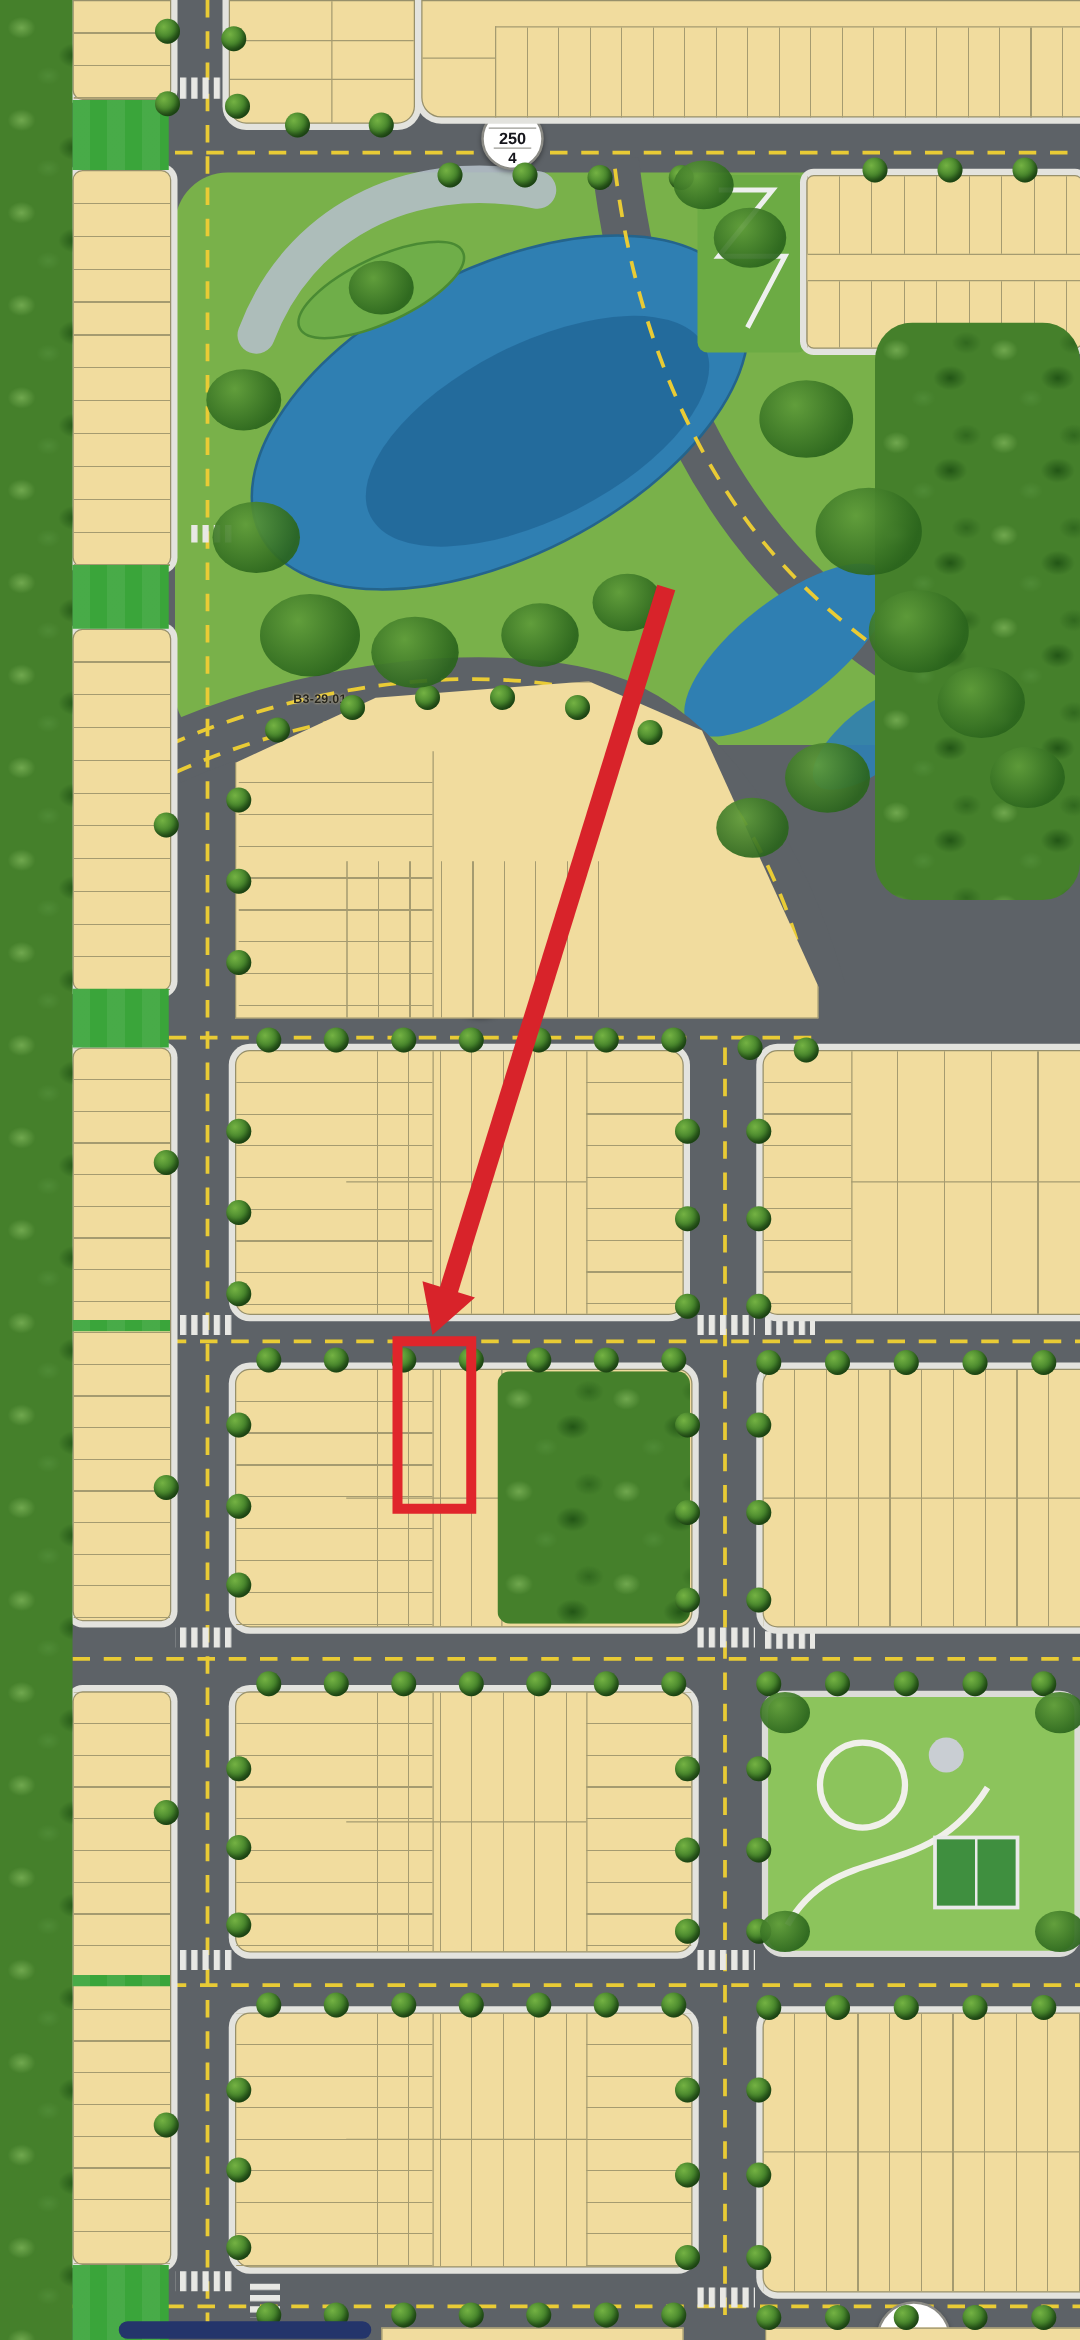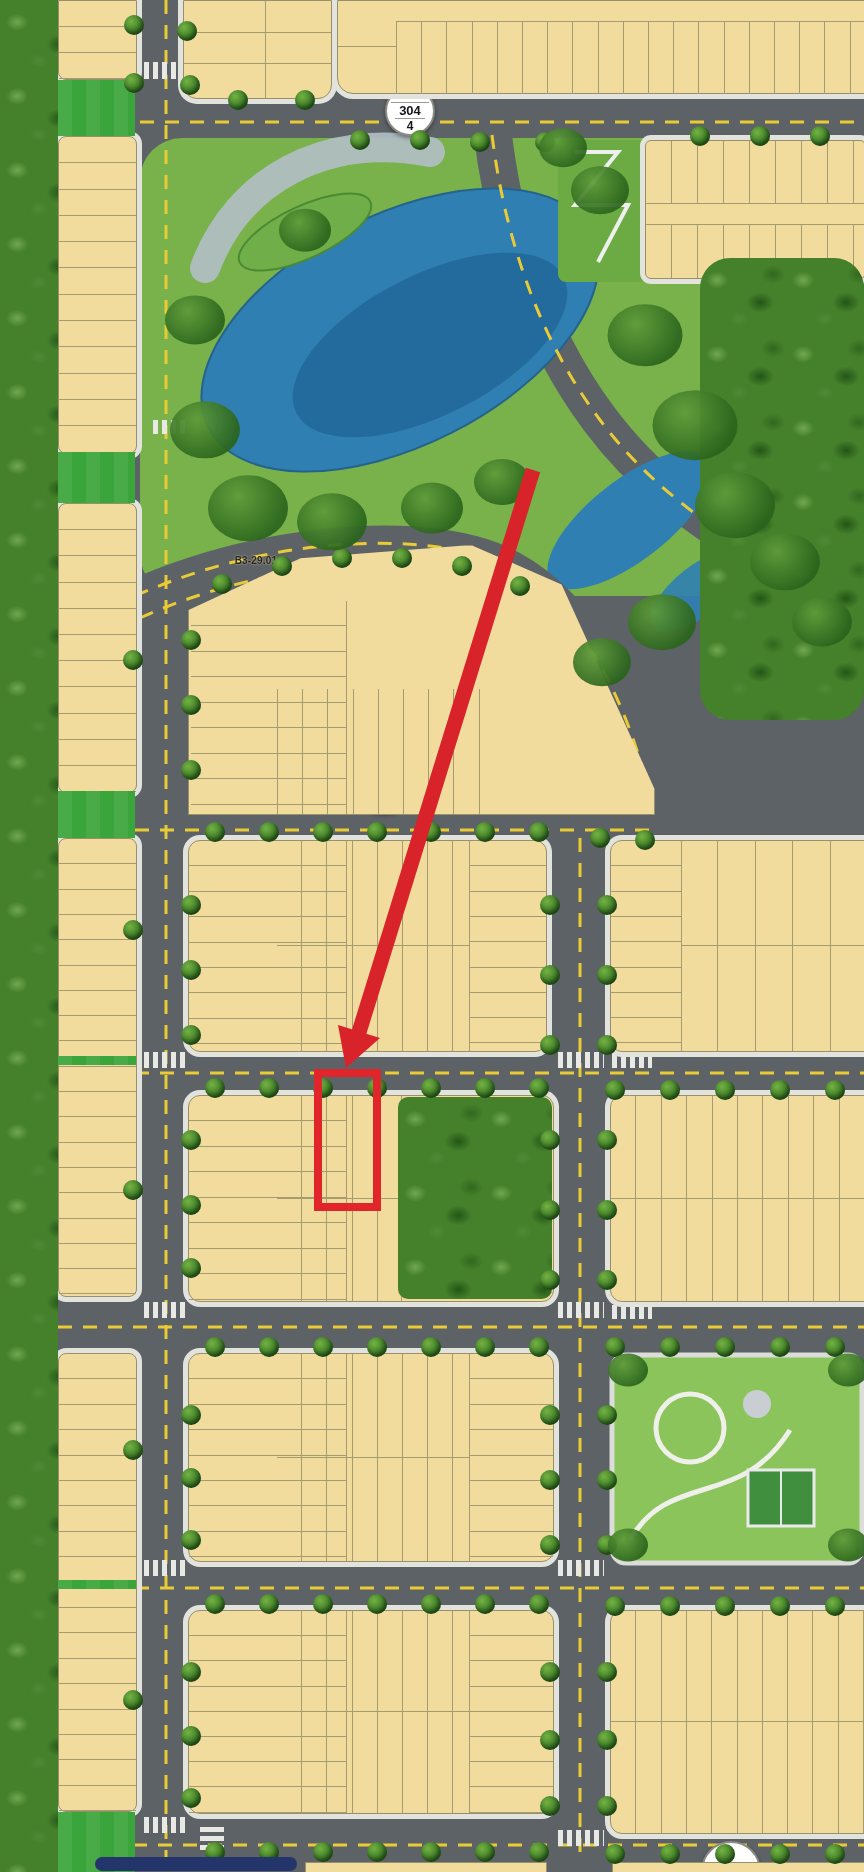--- a/index.html
+++ b/index.html
@@ -528,21 +528,21 @@
         <span class="barea">1944</span>
         <span class="bcount">18</span>
       </div>
       <div class="badge" style="left: 22px; top: 1617px; width: 62px; height: 62px;">
         <span class="bname">B2-37</span>
         <span class="barea">1944</span>
         <span class="bcount">18</span>
       </div>
       <div class="badge" style="left: 410px; top: 111px; width: 46px; height: 46px;">
         <span class="bname">B3-18</span>
-        <span class="barea">304</span>
+        <span class="barea">250</span>
         <span class="bcount">4</span>
       </div>
       <div class="badge" style="left: 710px; top: 25px; width: 50px; height: 50px;">
         <span class="bname">B2-29</span>
         <span class="barea">3367</span>
         <span class="bcount">34</span>
       </div>
       <div class="badge" style="left: 786px; top: 172px; width: 56px; height: 56px;">
         <span class="bname">B2-88</span>
         <span class="barea">898</span>

